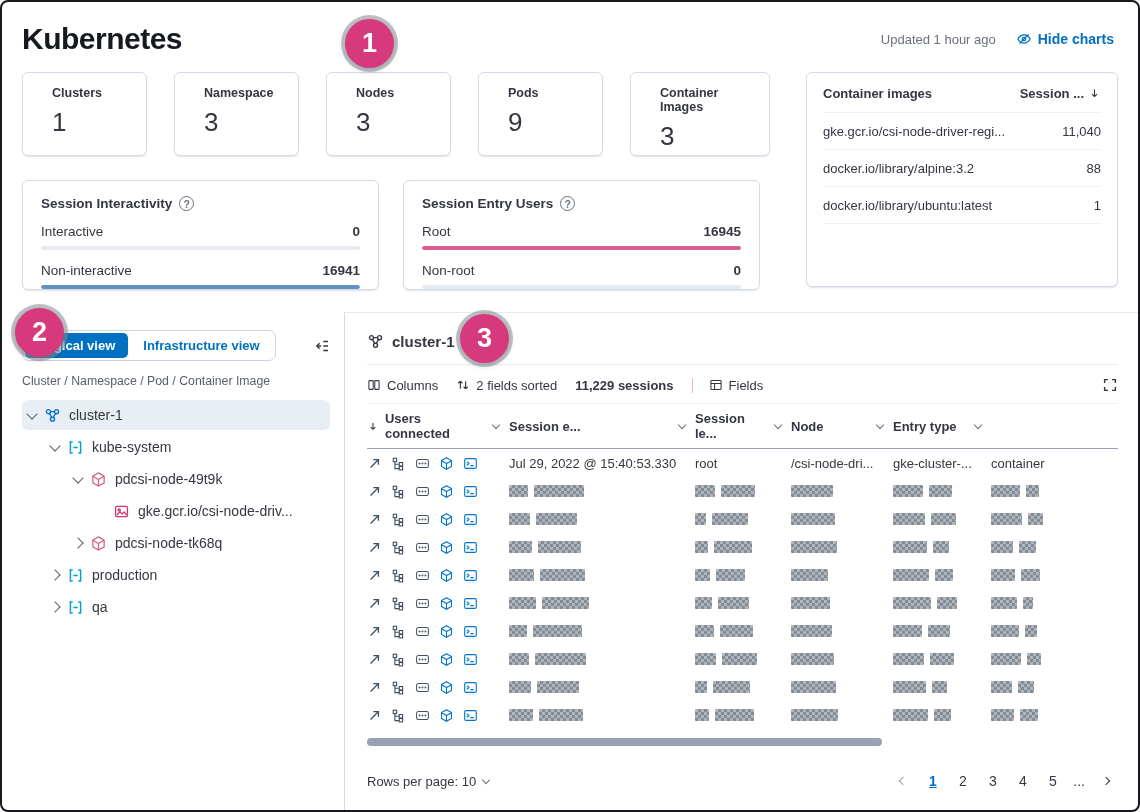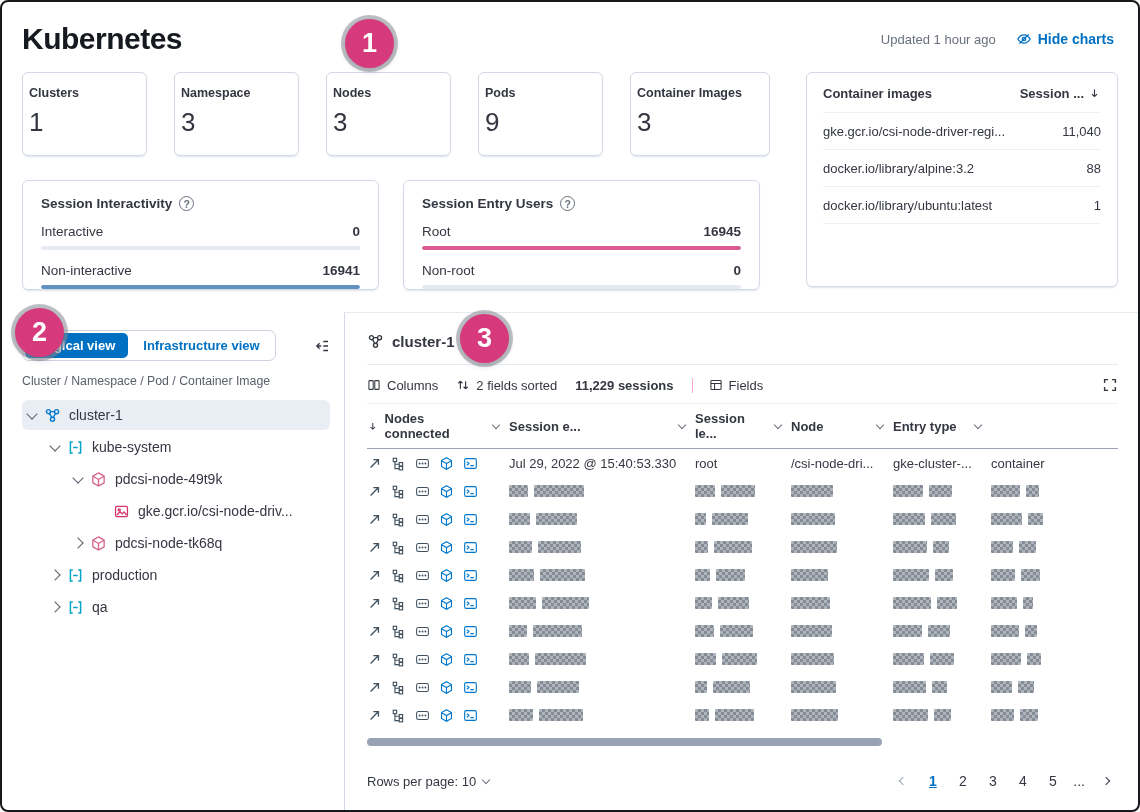--- a/index.html
+++ b/index.html
@@ -11,21 +11,21 @@
   h1 { font-size:30px; font-weight:bold; color:#16191f; letter-spacing:-.5px; }
   .topbar-right { display:flex; align-items:center; gap:20px; }
   .updated { color:#69707d; font-size:13px; }
   .hide-charts { display:flex; align-items:center; gap:6px; color:var(--primary); font-size:14px; font-weight:bold; background:none; border:none; cursor:pointer; }
 
   
   .top-grid { display:flex; gap:26px; padding:0 20px; }
   .top-left { flex:1; }
   .card { background:#fff; border:1px solid #d3dae6; border-radius:6px; box-shadow:0 2px 2px -1px rgba(152,162,179,.3); }
   .stats-row { display:flex; gap:27px; }
-  .stat-card { width:125px; height:84px; padding:13px 6px; }
+  .stat-card { width:125px; height:84px; padding:13px 29px; }
   .stat-card:nth-child(5) { width:140px; }
   .stat-label { font-size:12.5px; font-weight:bold; color:#343741; }
   .stat-value { font-size:26px; margin-top:7px; color:#343741; }
   .charts-row { display:flex; gap:24px; margin-top:24px; }
   .chart-card { width:357px; height:110px; padding:15px 18px;text-align:right; }
   .card-title { display:flex; align-items:center; gap:7px; font-size:13.5px; font-weight:bold; }
   .help-icon { width:15px; height:15px; border:1.2px solid #69707d; border-radius:50%; font-size:10.5px; line-height:12px; display:inline-flex; align-items:center; justify-content:center; color:#69707d; font-weight:bold; cursor:pointer; }
   .bar-row { margin-top:13px; }
   .bar-top { display:flex; justify-content:space-between; font-size:13.5px; }
   .bar-value { font-weight:bold; }
@@ -372,21 +372,21 @@
                 <path d="M6 2.6H2.6V6M10 2.6h3.4V6M13.4 10v3.4H10M2.6 10v3.4H6"></path>
               </g>
             </svg>
         </button>
       </div>
       <div class="grid-head" id="grid-head">
           <div class="ghcell">
             <svg class="i13" viewBox="0 0 16 16" fill="none">
               <path d="M8 3.2v8.6M8 11.8L4.9 8.7M8 11.8l3.1-3.1" stroke="#343741" stroke-width="1.4"></path>
             </svg>
-            <span>Nodes connected</span>
+            <span>Users connected</span>
             <span class="spacer"></span>
             <span class="chev xs down"></span>
           </div>
           <div class="ghcell">
             <span>Session e...</span>
             <span class="spacer"></span>
             <span class="chev xs down"></span>
           </div>
           <div class="ghcell">
             <span>Session le...</span>

